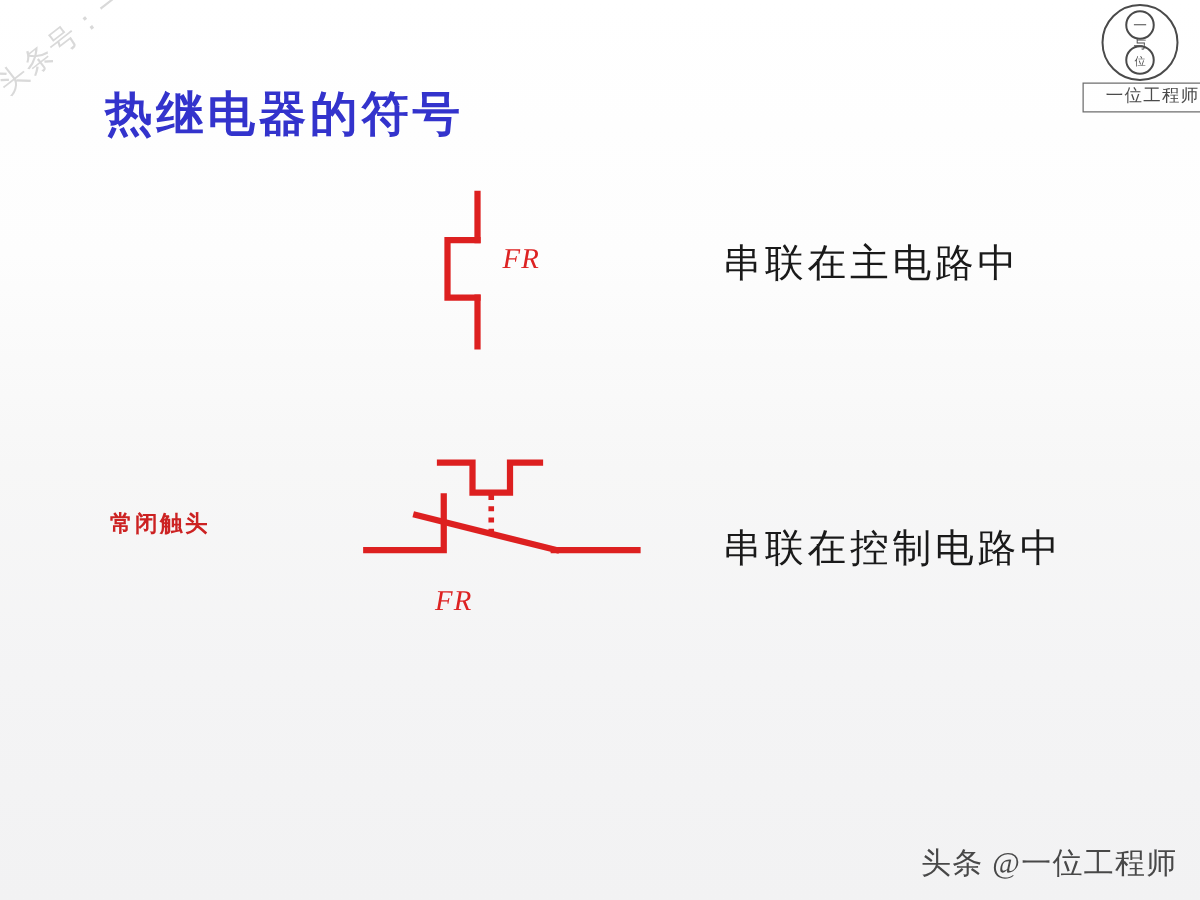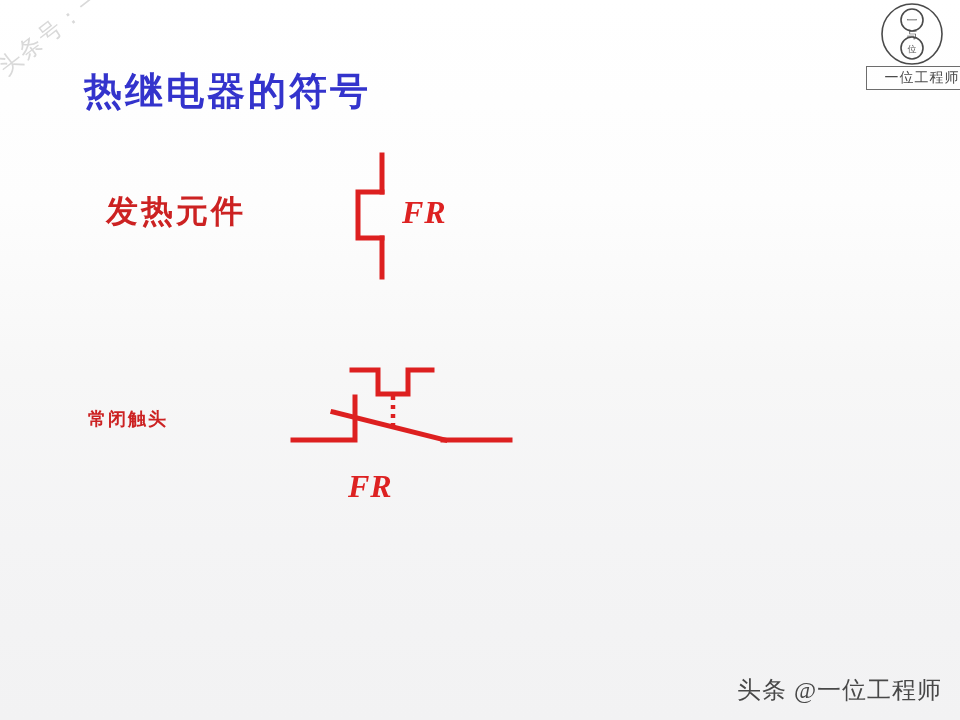--- a/index.html
+++ b/index.html
@@ -109,22 +109,22 @@
     letter-spacing: 3px;
     white-space: nowrap;
   }
   #desc-main-circuit { left: 578px; top: 190px; }
   #desc-control-circuit { left: 578px; top: 418px; }
 
   
   .fr-designator {
     position: absolute;
     font-family: "Liberation Serif", serif;
-    font-size: 32px;
-    font-weight: bold;
+    font-size: 23px;
+    font-weight: normal;
     font-style: italic;
     color: #dd2222;
     letter-spacing: 1px;
     white-space: nowrap;
   }
   #fr-heating { left: 402px; top: 194px; }
   #fr-contact { left: 348px; top: 468px; }
 
   
   #symbol-heating-element {
@@ -170,49 +170,50 @@
       <circle cx="32" cy="46" r="11" fill="none" stroke="#4a4a4a" stroke-width="1.6"></circle>
       <text x="32" y="22" text-anchor="middle" font-family="Liberation Serif, serif" font-size="11" fill="#4a4a4a">一</text>
       <text x="32" y="50" text-anchor="middle" font-family="Liberation Serif, serif" font-size="9" fill="#4a4a4a">位</text>
       <text x="32" y="36" text-anchor="middle" font-family="Liberation Serif, serif" font-size="10" fill="#4a4a4a">与</text>
     </svg>
     <div id="logo-caption">一位工程师</div>
   </div>
 
   <h1 id="page-title">热继电器的符号</h1>
 
-  <div class="row-label" id="label-heating-element">发热元件</div>
 
   <svg id="symbol-heating-element" viewBox="0 0 140 150">
 
     <g fill="none" stroke="#dd2020" stroke-width="5" stroke-linecap="square" stroke-linejoin="miter">
       <line x1="52" y1="15" x2="52" y2="52"></line>
       <line x1="52" y1="98" x2="52" y2="137"></line>
       <polyline points="52,52 28,52 28,98 52,98"></polyline>
     </g>
   </svg>
 
   <div class="fr-designator" id="fr-heating">FR</div>
 
+  <div class="row-desc" id="desc-main-circuit">串联在主电路中</div>
 
   <div class="row-label" id="label-nc-contact">常闭触头</div>
 
   <svg id="symbol-nc-contact" viewBox="0 0 270 110">
     <g fill="none" stroke="#dd2020" stroke-width="5" stroke-linecap="square" stroke-linejoin="miter">
 
       <polyline points="82,20 108,20 108,44 138,44 138,20 162,20"></polyline>
 
       <polyline points="23,90 85,90 85,47"></polyline>
 
       <line x1="173" y1="90" x2="240" y2="90"></line>
 
       <line x1="63" y1="62" x2="175" y2="90"></line>
     </g>
 
     <line x1="123" y1="46" x2="123" y2="76" stroke="#dd2020" stroke-width="4.5" stroke-dasharray="4 5" stroke-linecap="butt"></line>
   </svg>
 
   <div class="fr-designator" id="fr-contact">FR</div>
 
+  <div class="row-desc" id="desc-control-circuit">串联在控制电路中</div>
 
   <div id="watermark-bottom">头条 @一位工程师</div>
 
 </div>
 
 </body></html>

